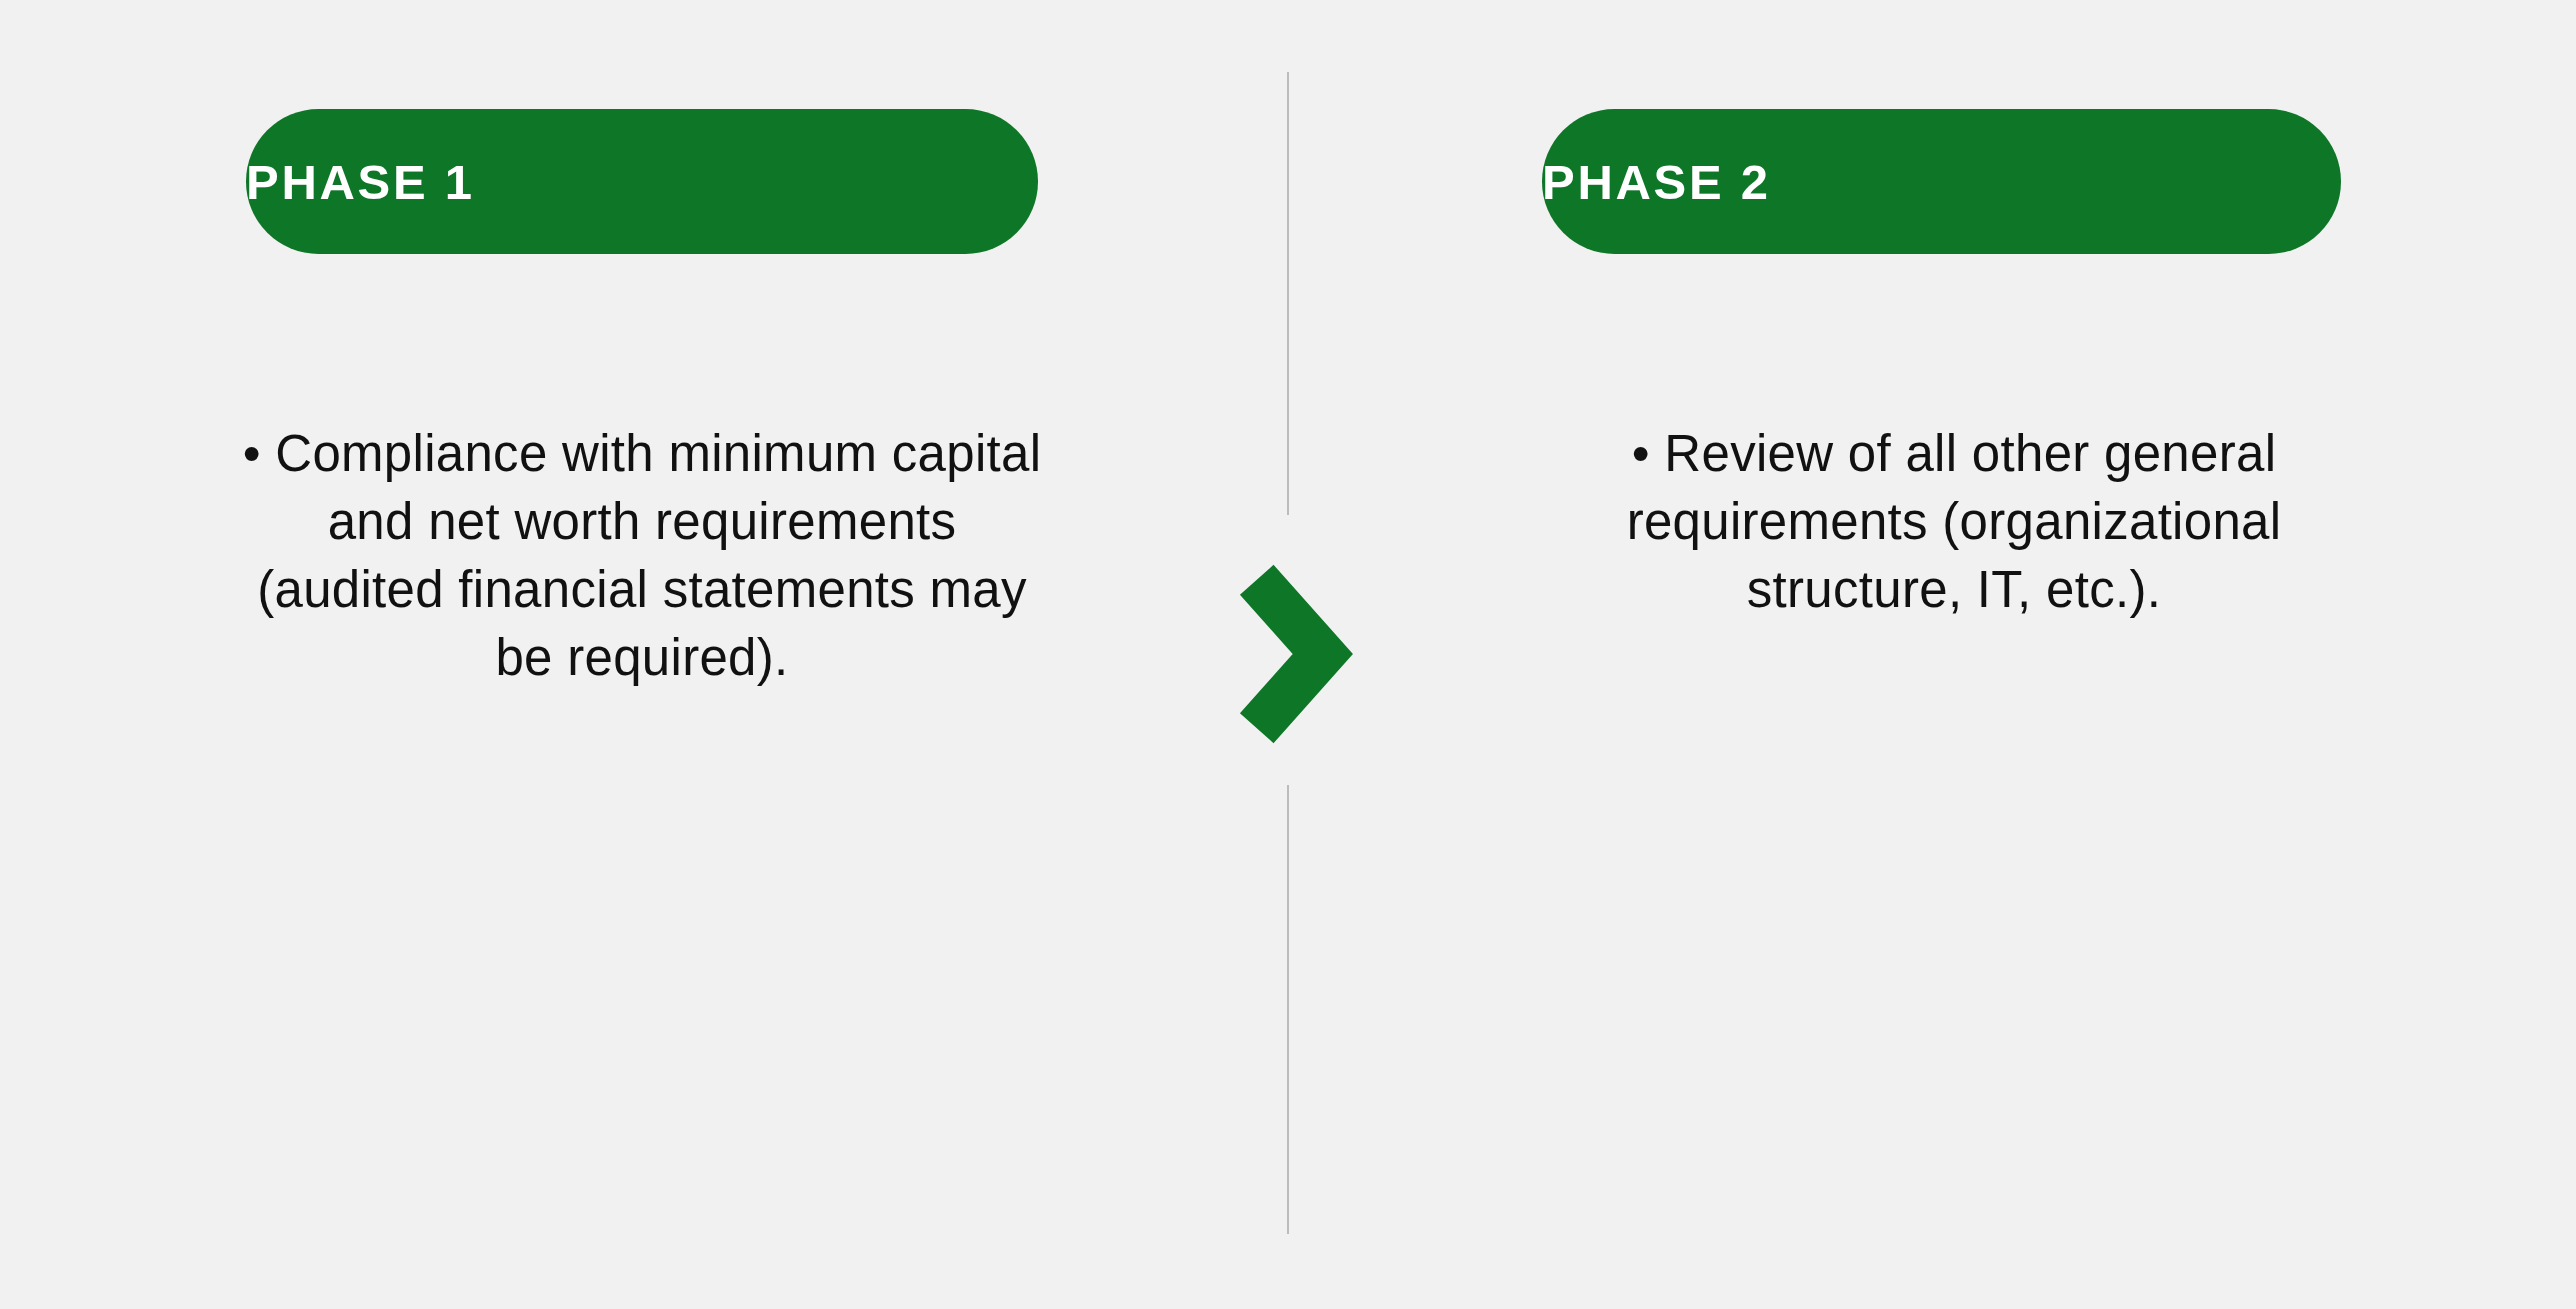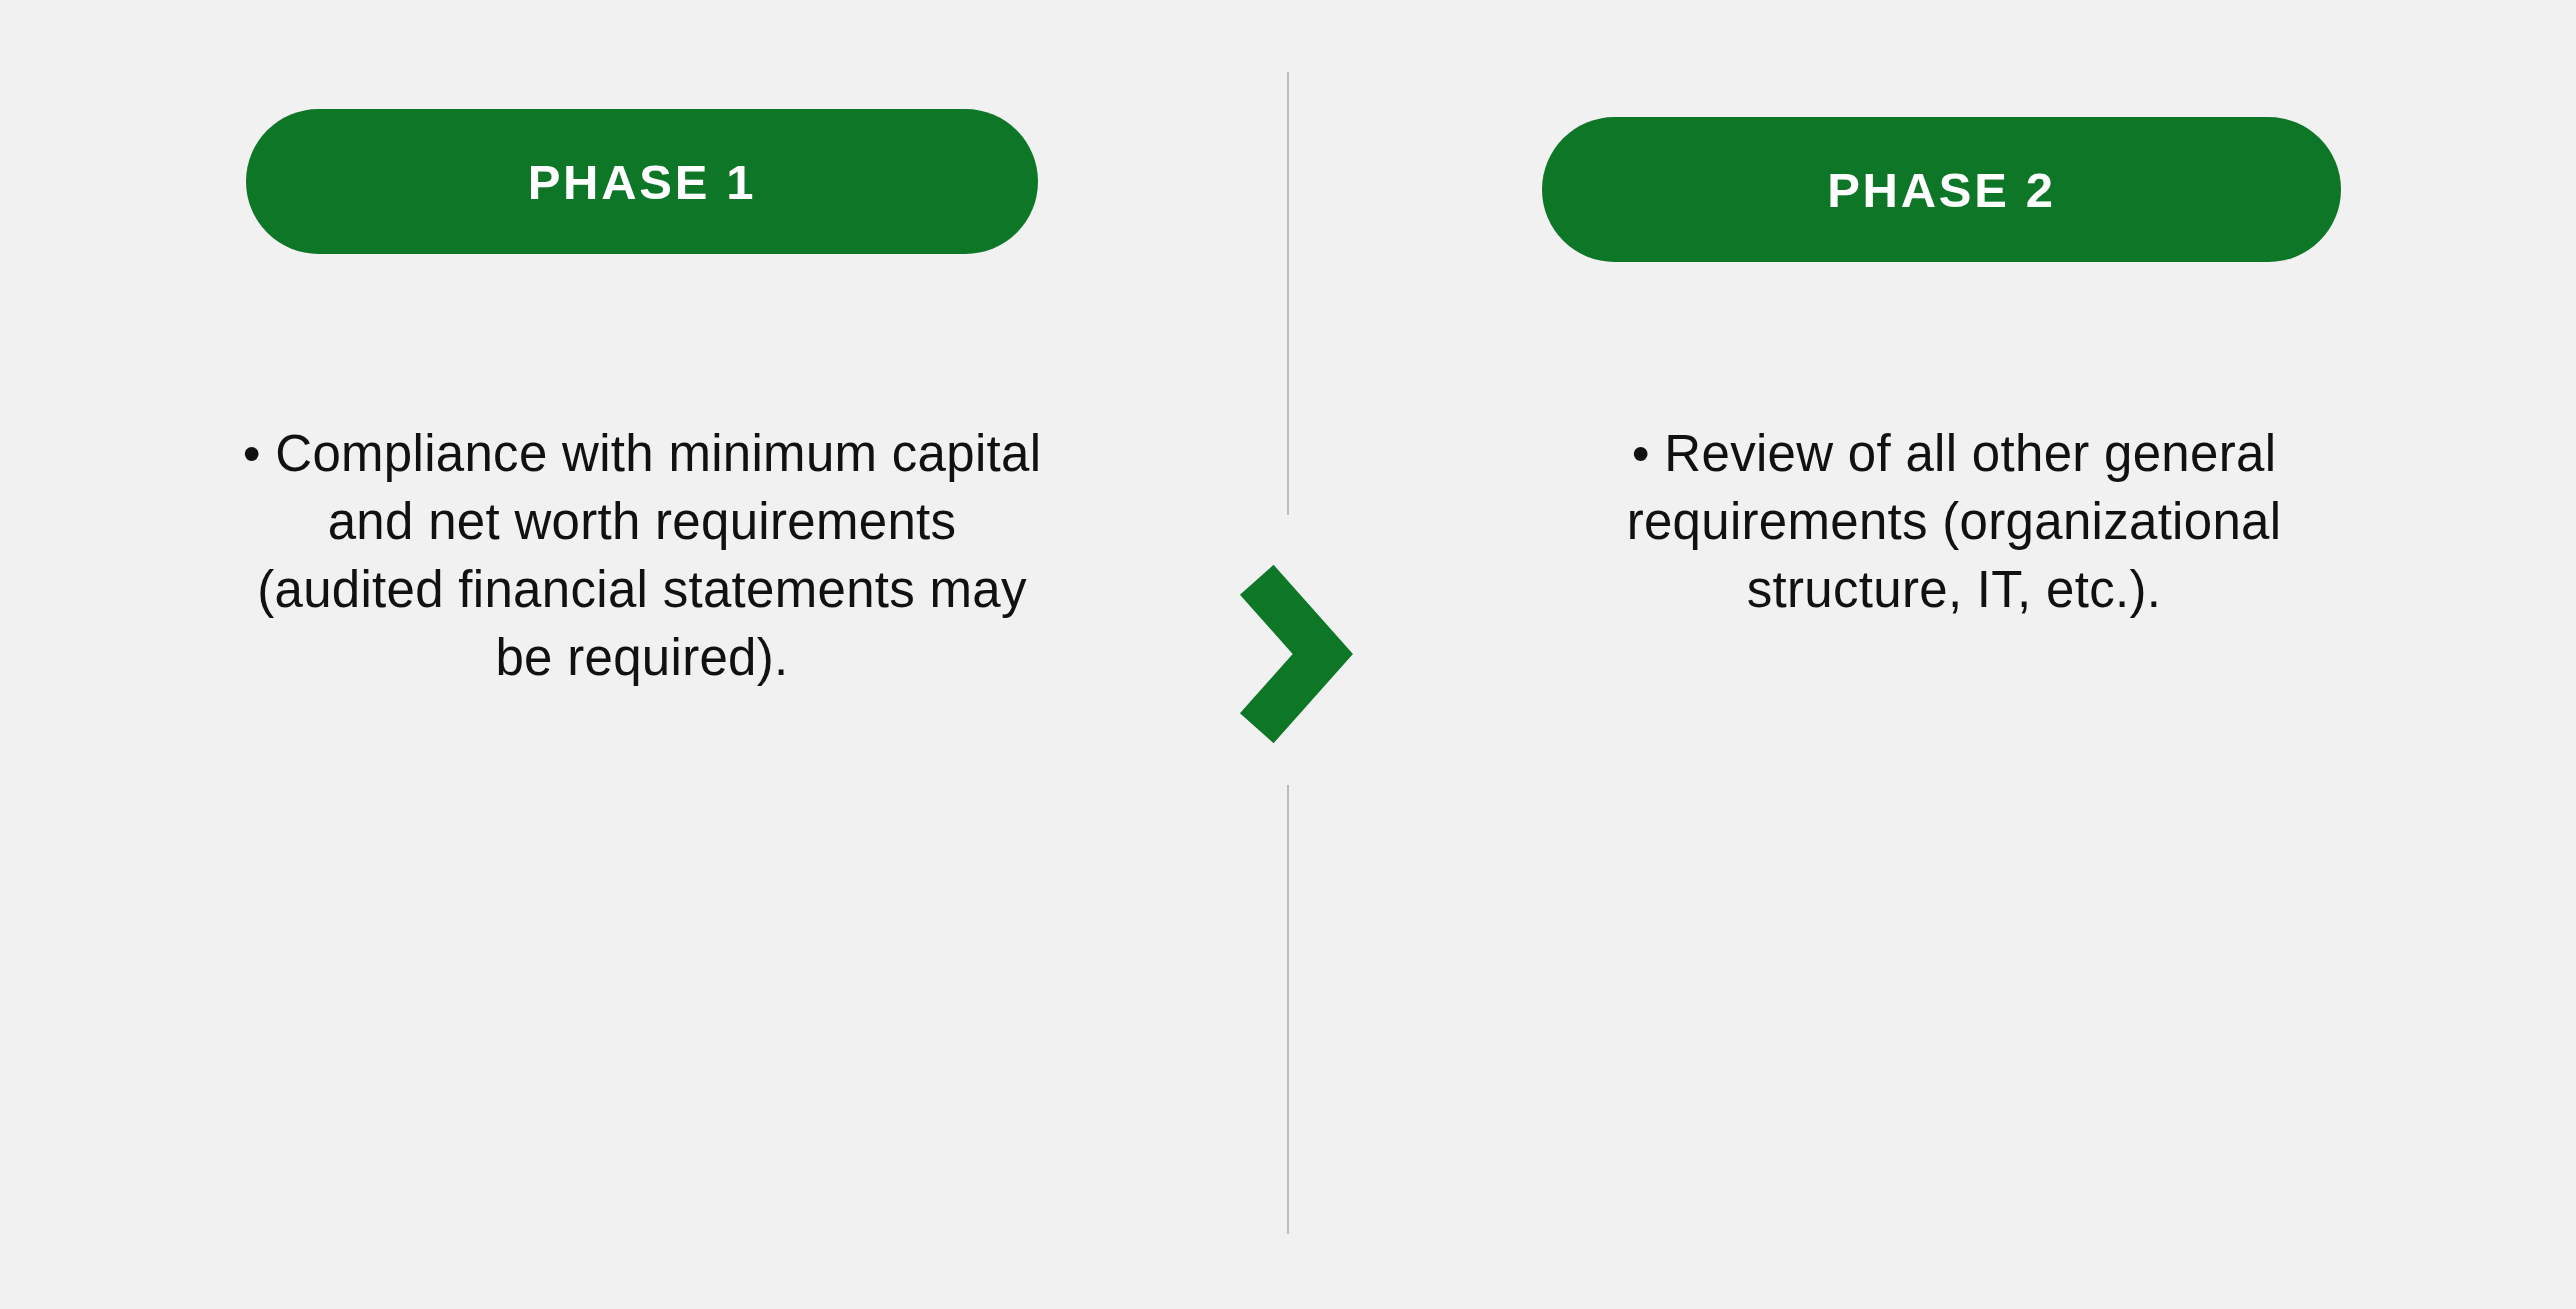--- a/index.html
+++ b/index.html
@@ -11,21 +11,21 @@
     font-family: "Liberation Sans", sans-serif;
     overflow: hidden;
   }
   .pill {
     position: absolute;
     top: 109px;
     height: 145px;
     border-radius: 75px;
     display: flex;
     align-items: center;
-    justify-content: center;
+    justify-content: flex-start;
   }
   .pill-label {
     color: #ffffff;
     font-size: 49px;
     font-weight: bold;
     letter-spacing: 2.7px;
     white-space: nowrap;
   }
   #phase1-pill { left: 246px;  width: 792px; }
   #phase2-pill { left: 1542px; width: 799px; }
@@ -71,21 +71,21 @@
 be required).</p>
 </div>
 
 <div class="divider-segment" id="divider-top" style="background: rgb(188, 188, 188);"></div>
 <div class="divider-segment" id="divider-bottom" style="background: rgb(188, 188, 188);"></div>
 
 <svg id="next-chevron" viewBox="0 0 175 270" xmlns="http://www.w3.org/2000/svg">
   <polyline points="24,26 121,135 24,244" fill="none" stroke-width="66" stroke-linecap="butt" stroke-linejoin="miter" style="stroke: rgb(14, 118, 39);"></polyline>
 </svg>
 
-<div class="pill" id="phase2-pill" style="background: rgb(14, 118, 39); margin-top: 8px;">
+<div class="pill" id="phase2-pill" style="background: rgb(14, 118, 39);">
   <span class="pill-label" title="PHASE 2">PHASE 2</span>
 </div>
 
 <div class="bullets" id="phase2-bullets" style="color: rgb(17, 17, 17);">
   <p>• Review of all other general
 requirements (organizational
 structure, IT, etc.).</p>
 </div>
 
 

